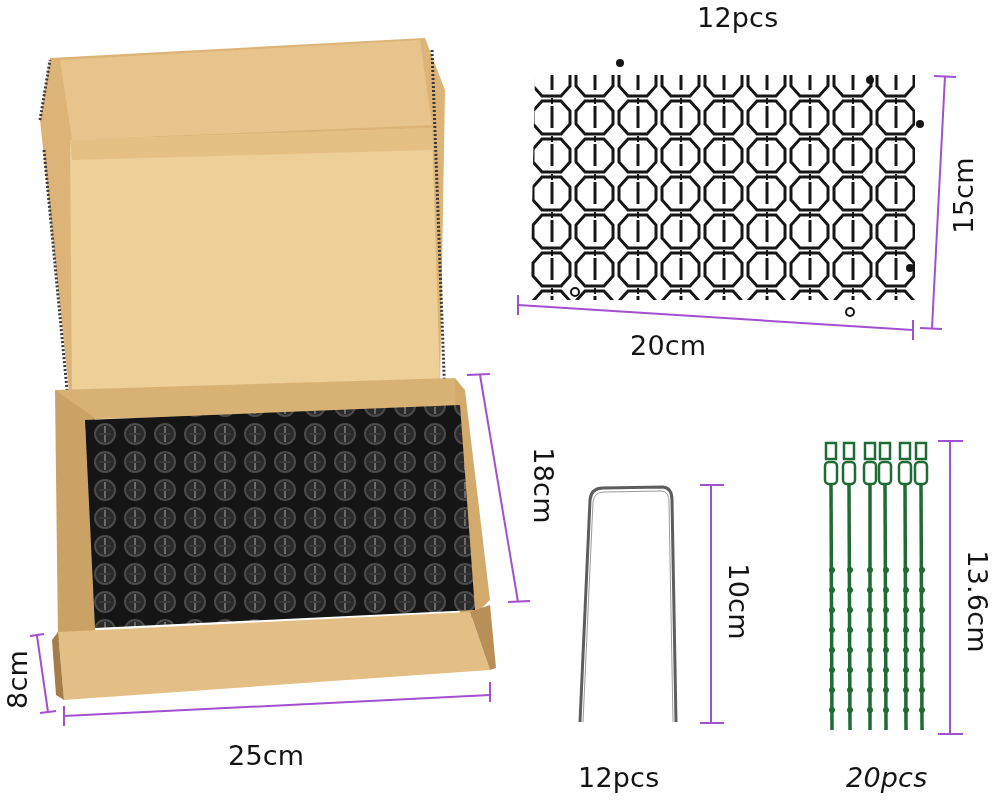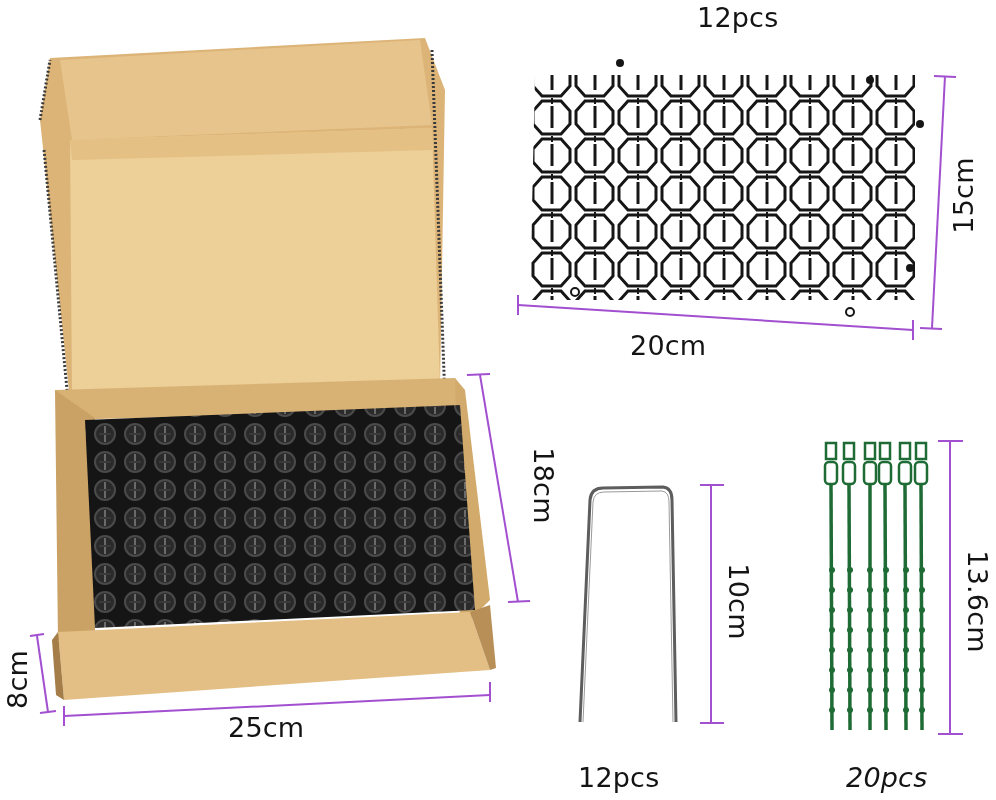--- a/index.html
+++ b/index.html
@@ -59,21 +59,21 @@
 
   <line x1="37" y1="636" x2="48" y2="712" stroke="#a24fd0" stroke-width="2"></line>
   <line x1="30" y1="636" x2="44" y2="634" stroke="#a24fd0" stroke-width="2"></line>
   <line x1="40" y1="713" x2="56" y2="711" stroke="#a24fd0" stroke-width="2"></line>
 
   <line x1="480" y1="375" x2="518" y2="602" stroke="#a24fd0" stroke-width="2"></line>
   <line x1="467" y1="375" x2="490" y2="374" stroke="#a24fd0" stroke-width="2"></line>
   <line x1="508" y1="602" x2="530" y2="601" stroke="#a24fd0" stroke-width="2"></line>
 </svg>
 
-<div class="label" style="left:228px;top:712px;">25cm</div>
+<div class="label" style="left:228px;top:740px;">25cm</div>
 <div class="label rot-ccw" style="left:-12px;top:664px;">8cm</div>
 <div class="label rot-cw" style="left:505px;top:470px;">18cm</div>
 
 <div class="label" style="left:697px;top:2px;">12pcs</div>
 
 <svg width="996" height="800" style="left:0;top:0">
   <defs>
     <pattern id="hexgrid" x="530" y="60" width="43" height="38" patternUnits="userSpaceOnUse">
       <rect width="43" height="38" fill="#ffffff"></rect>
       <polygon points="12,3 31,3 40,13 40,26 31,36 12,36 3,26 3,13" fill="none" stroke="#161616" stroke-width="3"></polygon>

